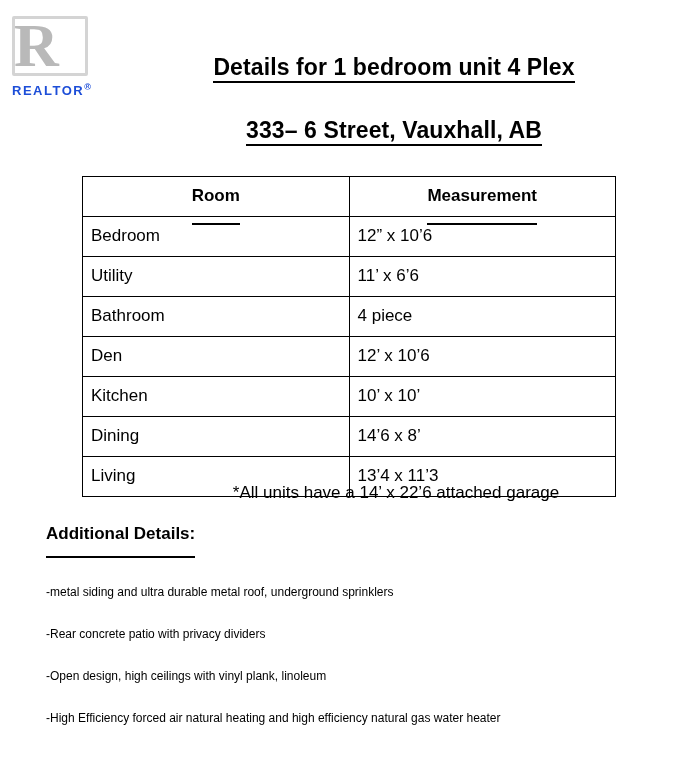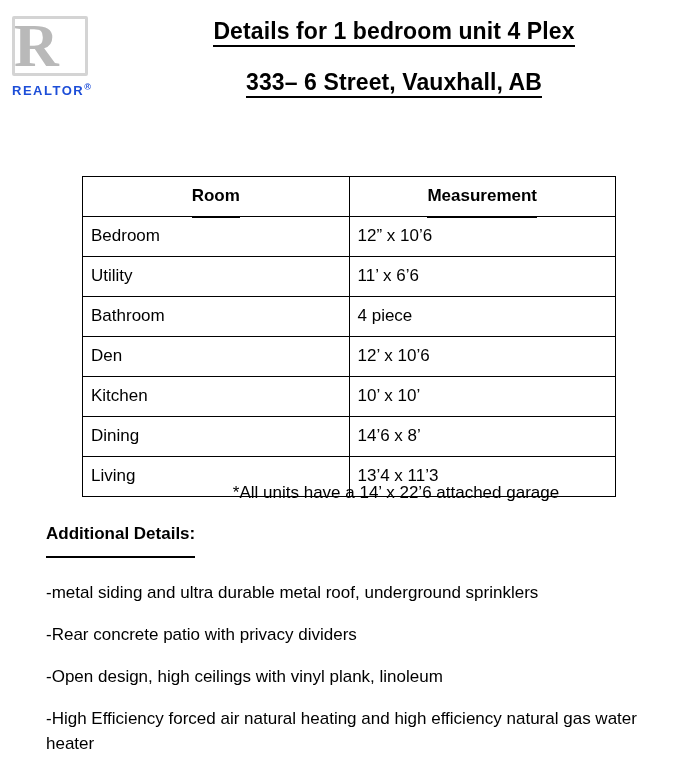--- a/index.html
+++ b/index.html
@@ -77,20 +77,21 @@
     right: 10px;
     top: 18px;
     text-align: center;
   }
   .title-line {
     font-size: 23px;
     font-weight: bold;
     letter-spacing: 0.1px;
     margin-bottom: 24px;
     white-space: nowrap;
+    margin-top: 36px;
   }
   .title-line span.u {
     border-bottom: 2px solid #000;
     padding-bottom: 1px;
   }
 
   
   .table-wrap {
     position: absolute;
     left: 82px;
@@ -109,21 +110,21 @@
     padding: 6px 8px 7px 8px;
     height: 26px;
     vertical-align: middle;
   }
   table.details th {
     font-weight: bold;
     text-align: center;
   }
   table.details th .u {
     border-bottom: 2px solid #000;
-    padding-bottom: 11px;
+    padding-bottom: 18px;
   }
   table.details col.c1 { width: 50%; }
   table.details col.c2 { width: 50%; }
   table.details td.room { text-align: left; }
   table.details td.meas { text-align: left; }
 
   .garage-note {
     position: absolute;
     left: 82px;
     top: 483px;
@@ -141,21 +142,21 @@
   }
   .additional h2 {
     font-size: 17px;
     font-weight: bold;
     margin: 0 0 22px 0;
     display: inline-block;
     border-bottom: 2px solid #000;
     padding-bottom: 12px;
   }
   .bullet {
-    font-size: 17px;
+    font-size: 12px;
     line-height: 25px;
     margin-bottom: 17px;
   }
 </style>
 </head>
 <body>
 
 <div class="page">
 
   <div class="header">

